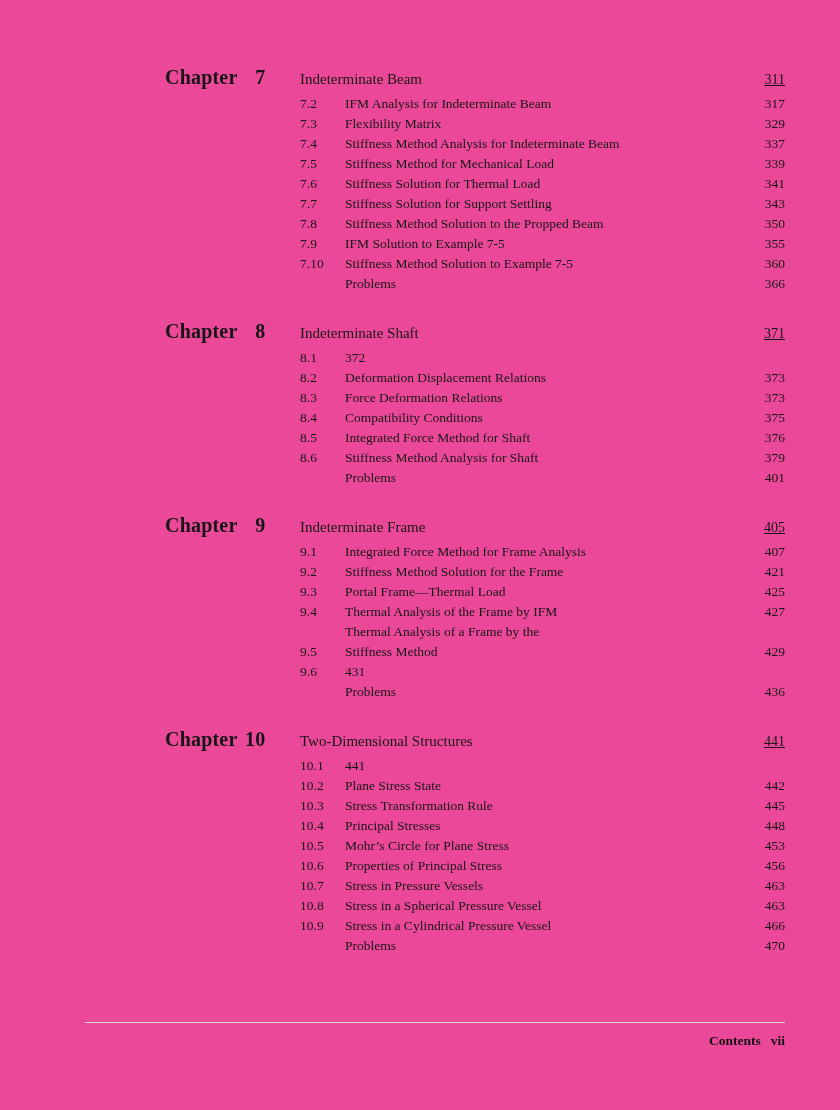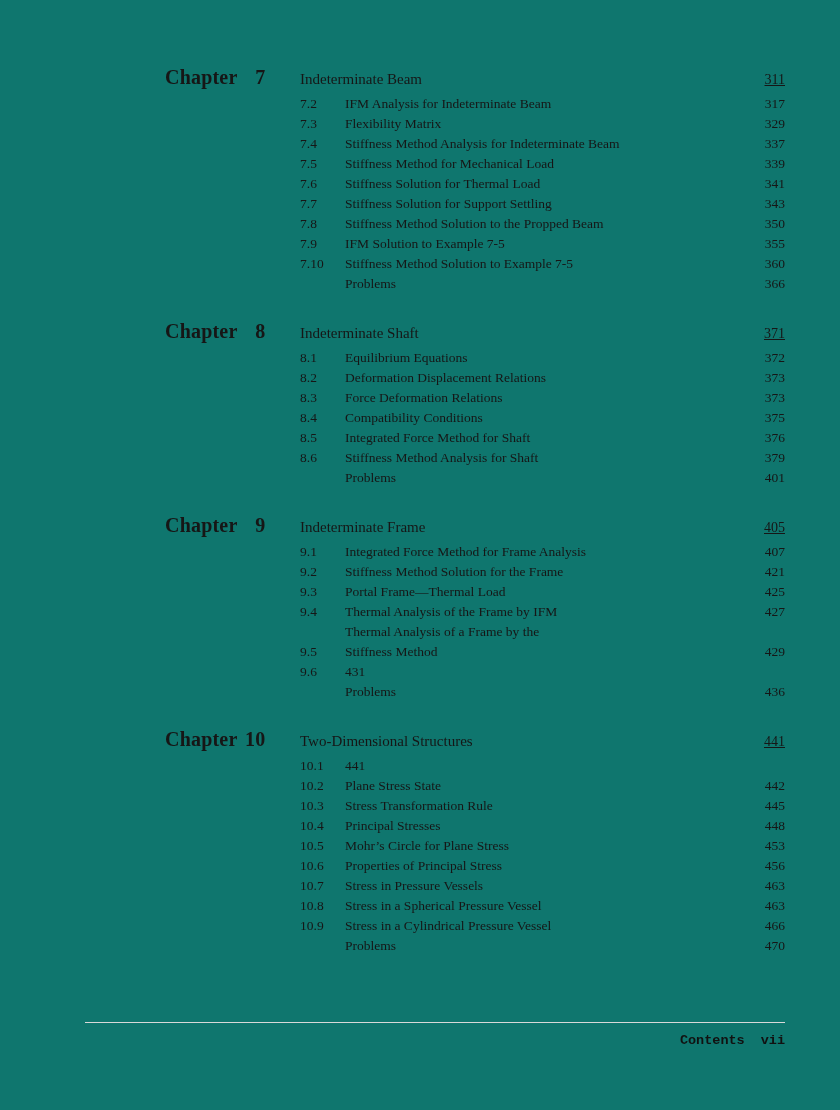--- a/index.html
+++ b/index.html
@@ -2,21 +2,21 @@
 <html><head>
 <meta charset="utf-8">
 <style>
   * { box-sizing: border-box; }
   html, body { margin: 0; padding: 0; background: #e9e9e9; }
   .page {
     position: relative;
     width: 840px;
     height: 1110px;
     margin: 0 auto;
-    background: #0f766e;
+    background: #ec4899;
     font-family: "Liberation Serif", serif;
     color: #161616;
     overflow: hidden;
   }
   .toc {
     position: absolute;
     left: 165px;
     top: 66px;
     width: 620px;
   }
@@ -75,26 +75,26 @@
     top: 1022px;
     width: 700px;
     border: none;
     border-top: 1px solid #d9d9d9;
     margin: 0;
   }
   .page-footer {
     position: absolute;
     right: 55px;
     top: 1033px;
-    font-family: Liberation Mono, monospace;
+    font-family: Liberation Serif, serif;
     font-weight: bold;
     font-size: 13.5px;
     color: #111;
     display: flex;
-    gap: 16px;
+    gap: 10px;
   }
 </style>
 </head>
 <body>
 
 <div class="page">
   <main class="toc">
       <section class="chapter">
         <div class="chapter-heading">
           <div class="ch-left"><span class="ch-label">Chapter</span><span class="ch-num">7</span></div>
@@ -156,21 +156,20 @@
       </section>
       <section class="chapter">
         <div class="chapter-heading">
           <div class="ch-left"><span class="ch-label">Chapter</span><span class="ch-num">8</span></div>
           <div class="ch-title">Indeterminate Shaft</div>
           <div class="ch-page">371</div>
         </div>
         <div class="sections">
           <div class="sec-row">
             <span class="sec-num">8.1</span>
-            <span class="sec-title">Equilibrium Equations</span>
             <span class="sec-page">372</span>
           </div>
           <div class="sec-row">
             <span class="sec-num">8.2</span>
             <span class="sec-title">Deformation Displacement Relations</span>
             <span class="sec-page">373</span>
           </div>
           <div class="sec-row">
             <span class="sec-num">8.3</span>
             <span class="sec-title">Force Deformation Relations</span>

